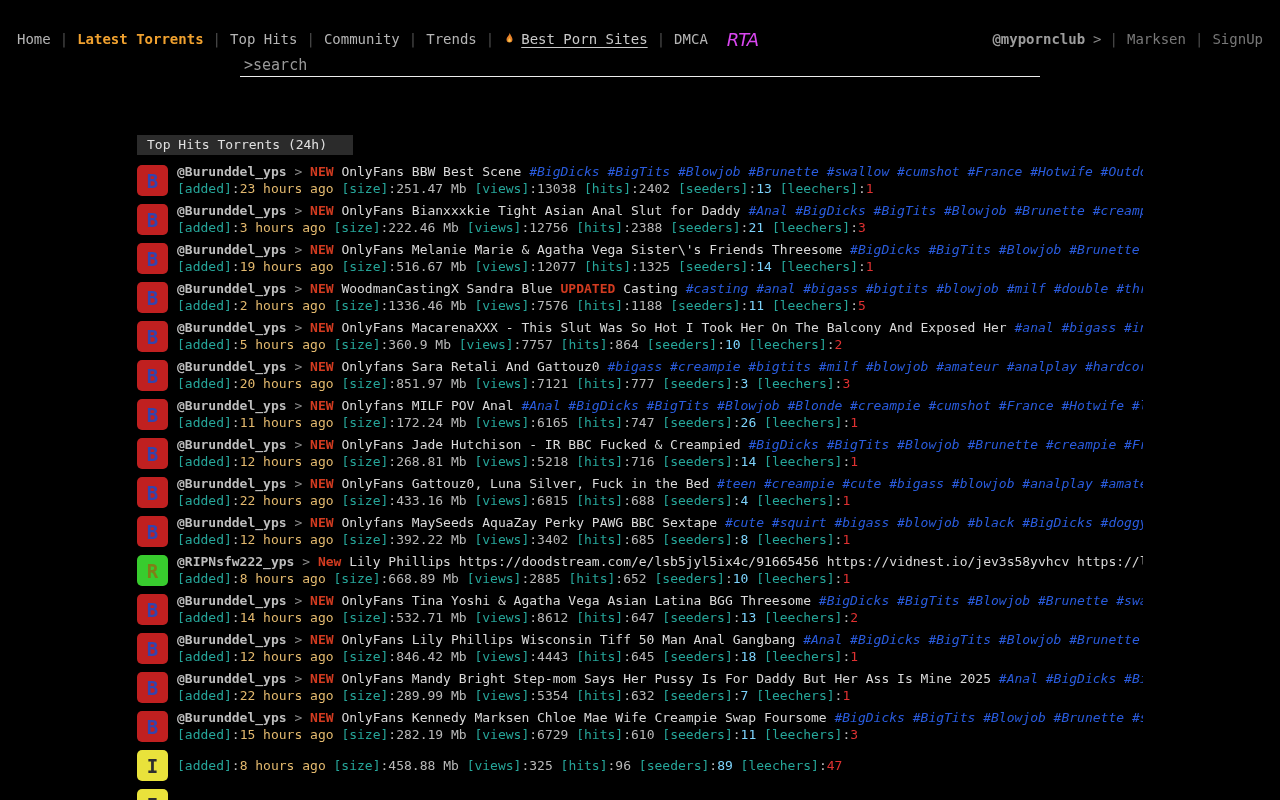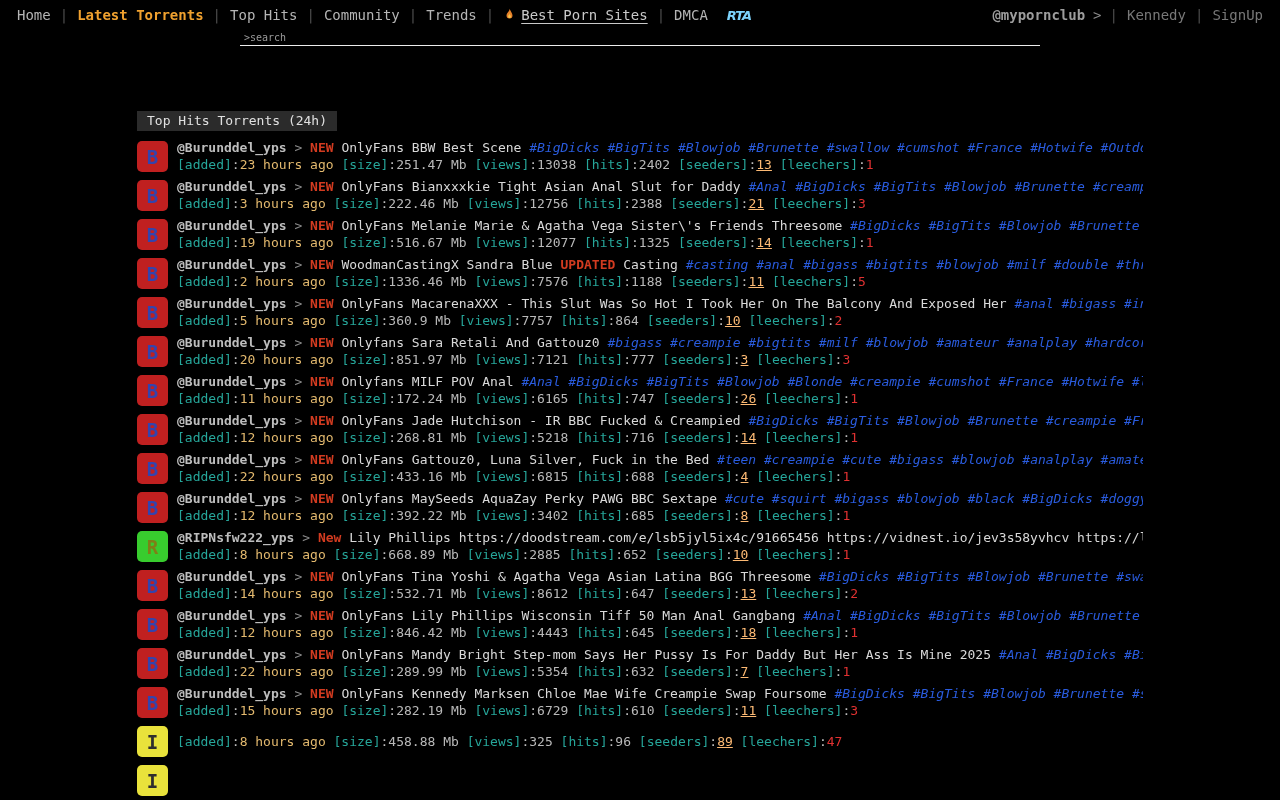--- a/index.html
+++ b/index.html
@@ -1,60 +1,60 @@
 <!DOCTYPE html>
 <html><head>
 <meta charset="utf-8">
 <style>
   * { margin:0; padding:0; box-sizing:border-box; }
   html,body { width:1280px; height:800px; background:#000; overflow:hidden;
     font-family:"DejaVu Sans Mono", monospace; }
   
   .topbar { display:flex; align-items:center; height:30px; padding:0 8px;
-    font-size:14px; color:#b5b5b5; white-space:nowrap; }
+    font-size:14px; color:#b5b5b5; white-space:nowrap;margin-top:24px; }
   .nav-left { display:flex; align-items:center; }
   .nav-item { padding:0 9px; cursor:pointer; color:#b5b5b5; }
   .nav-item.active { color:#f0a12f; font-weight:bold; }
   .nav-item.underline { text-decoration:underline; text-underline-offset:3px; color:#c9c9c9;}
   .nav-sep { color:#4d4d4d; }
   .fireicon { display:inline-block; width:13px; height:15px; vertical-align:-2px; margin-right:5px;}
-  .rta { font-weight:700; font-size:13px; color:#7dd3fc; letter-spacing:-1px;
+  .rta { font-weight:400; font-size:18px; color:#d946ef; letter-spacing:-1px;
     padding:0 10px; font-family:"DejaVu Sans", sans-serif; font-style:italic; cursor:pointer;}
   .nav-right { margin-left:auto; display:flex; align-items:center; color:#8f8f8f;}
   .account { font-weight:bold; color:#9d9d9d; padding:0 8px; cursor:pointer;}
   .arrow { color:#8a8a8a; padding-right:8px;}
   .authlink { color:#787878; padding:0 9px; cursor:pointer;}
   
   .searchwrap { height:26px; }
   .searchwrap input { display:block; margin:0 auto; width:800px; background:transparent;
     border:none; border-bottom:1px solid #ececec; outline:none;
-    color:#c0c0c0; font-family:"DejaVu Sans Mono", monospace; font-size:10px; padding:2px 4px;}
+    color:#c0c0c0; font-family:"DejaVu Sans Mono", monospace; font-size:15px; padding:2px 4px;}
   .searchwrap input::placeholder { color:#9a9a9a; }
   
   .main { margin:54px 137px 0 137px; }
   .section-chip { display:inline-block; background:#2b2b2b; color:#e0e0e0;
-    font-size:13px; padding:2px 10px 3px 10px; margin-bottom:6px; }
+    font-size:13px; padding:2px 26px 3px 10px; margin-bottom:6px; }
   .section2gap { margin-top:4px; }
   .row { display:flex; align-items:center; height:39px; gap:9px; }
   .avatar { flex:0 0 31px; width:31px; height:31px; border-radius:5px;
     display:flex; align-items:center; justify-content:center;
     font-weight:bold; font-size:19px; cursor:pointer; }
   .lines { flex:1; min-width:0; display:flex; flex-direction:column; gap:1px; }
   .line { white-space:nowrap; overflow:hidden; font-size:13px; line-height:16px; }
   .user { font-weight:bold; color:#bdbdbd; cursor:pointer;}
   .rowarrow { color:#8a8a8a; }
   .t-text { color:#d9d9d9; cursor:pointer;}
   .t-badge { color:#d23b20; font-weight:bold; }
   .t-badge-orange { color:#e0761f; font-weight:bold; }
   .t-tags { color:#2a5cdf; font-style:italic; cursor:pointer;}
   .m-label { color:#26a69a; }
   .m-colon { color:#bdbdbd; }
   .v-added { color:#e3b96e; }
   .v-gray { color:#b9b9b9; }
-  .v-seed { color:#fdba74;text-decoration:underline; }
+  .v-seed { color:#7dd3fc; }
   .v-leech { color:#e03131; }
 </style>
 </head>
 <body>
 
 <header class="topbar">
   <div class="nav-left">
       <span class="nav-item">Home</span>
       <span class="nav-sep">|</span>
       <span class="nav-item active">Latest Torrents</span>
@@ -70,21 +70,21 @@
             <path d="M12 10c.3 2.6-2.6 3.4-2.6 6a2.6 2.6 0 0 0 5.2 0c0-2.2-1.4-3.5-2.6-6z" fill="#f6c44c"></path>
           </svg></span>Best Porn Sites</span>
       <span class="nav-sep">|</span>
       <span class="nav-item">DMCA</span>
     </div>
   <span class="rta">RTA</span>
   <div class="nav-right">
     <span class="account">@mypornclub</span>
     <span class="arrow">&gt;</span>
     <span class="nav-sep">|</span>
-    <span class="authlink">Kennedy</span>
+    <span class="authlink">Marksen</span>
     <span class="nav-sep">|</span>
     <span class="authlink">SignUp</span>
   </div>
 </header>
 
 <div class="searchwrap">
   <input type="text" placeholder="&gt;search" style="">
 </div>
 
 <main class="main"><div class="section-chip">Top Hits Torrents (24h)</div><div>

